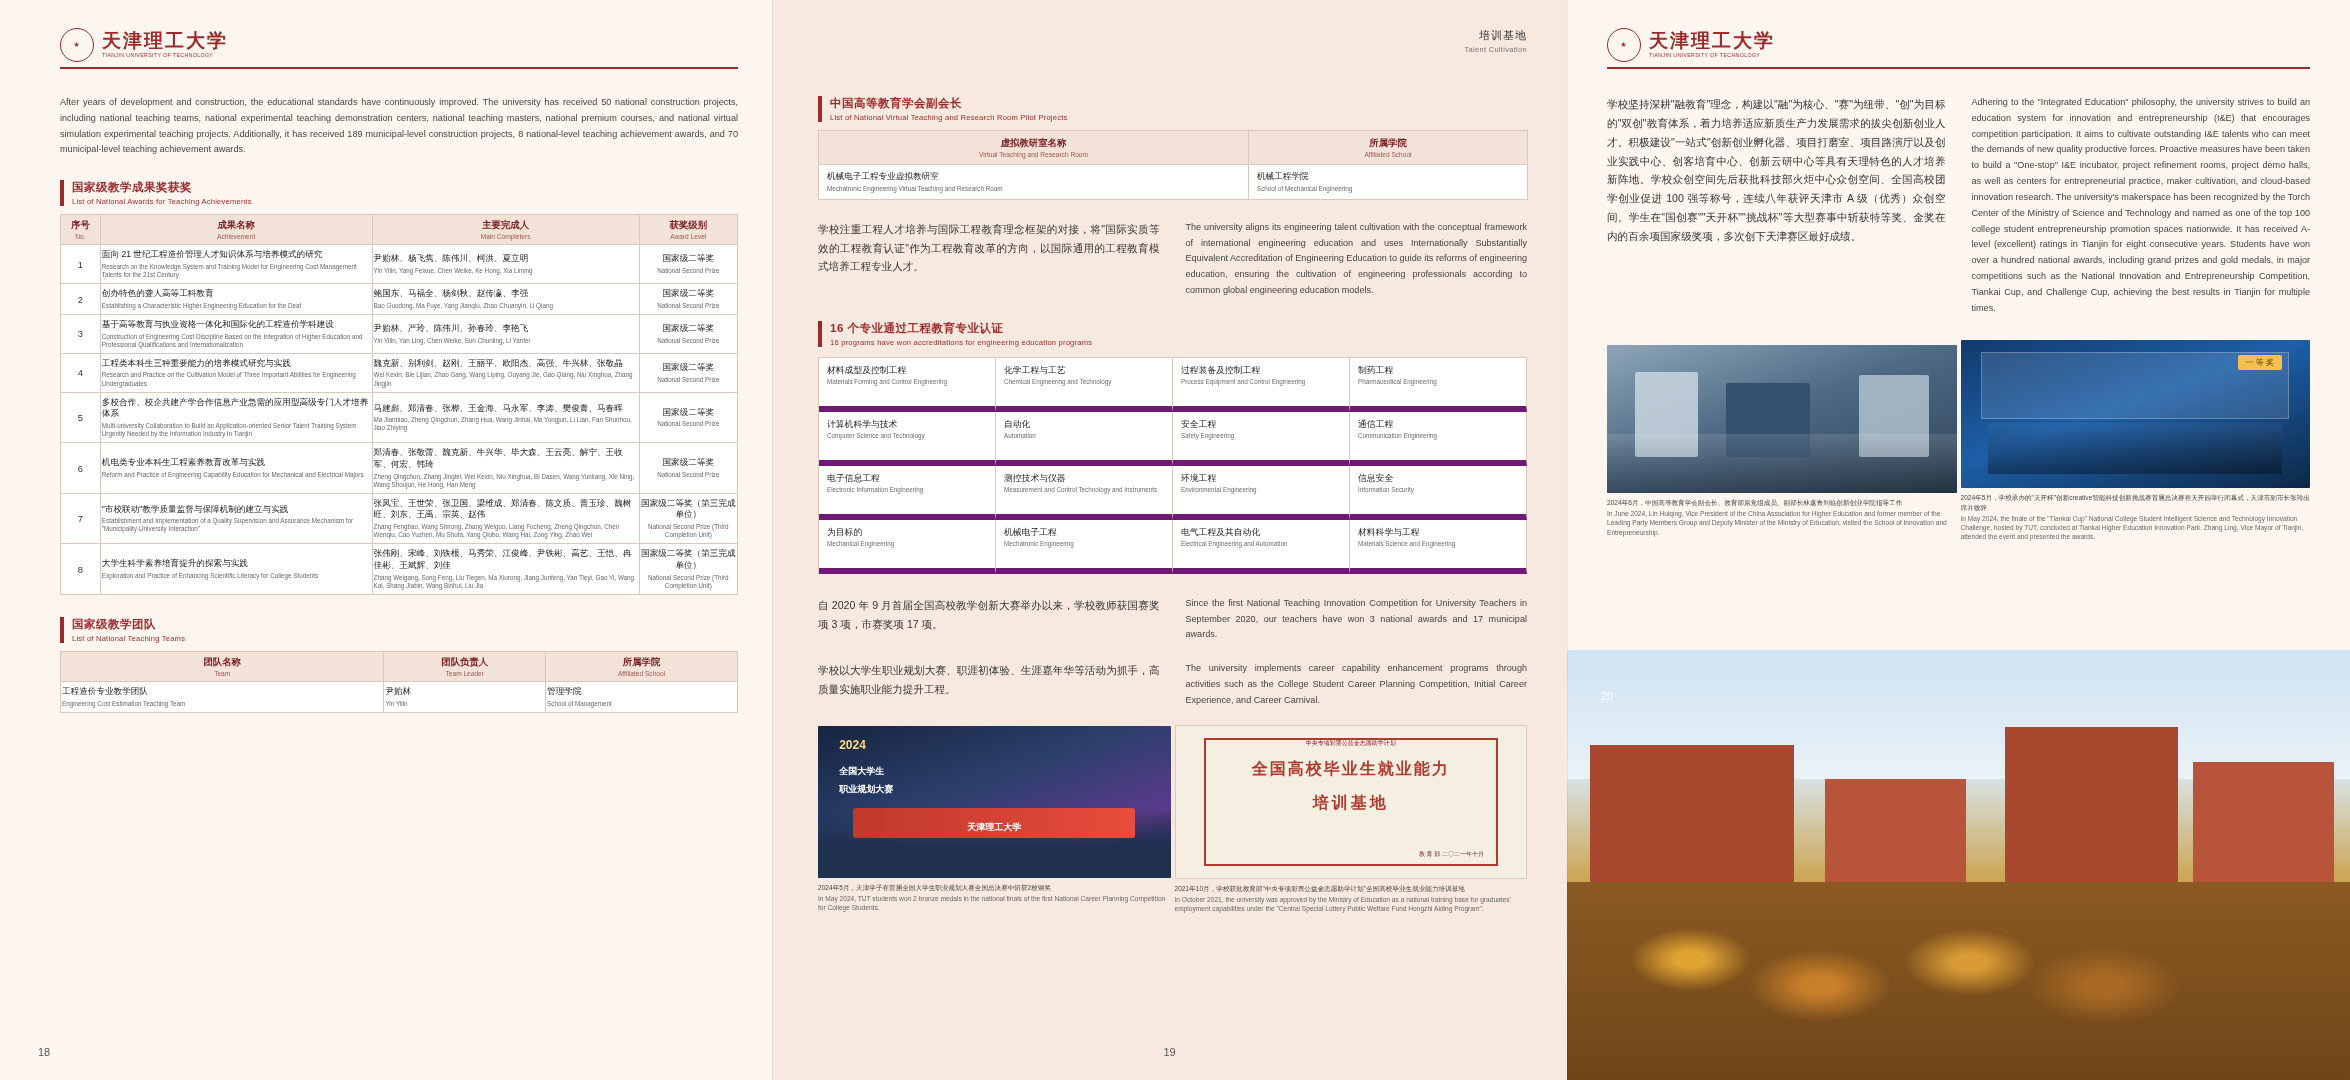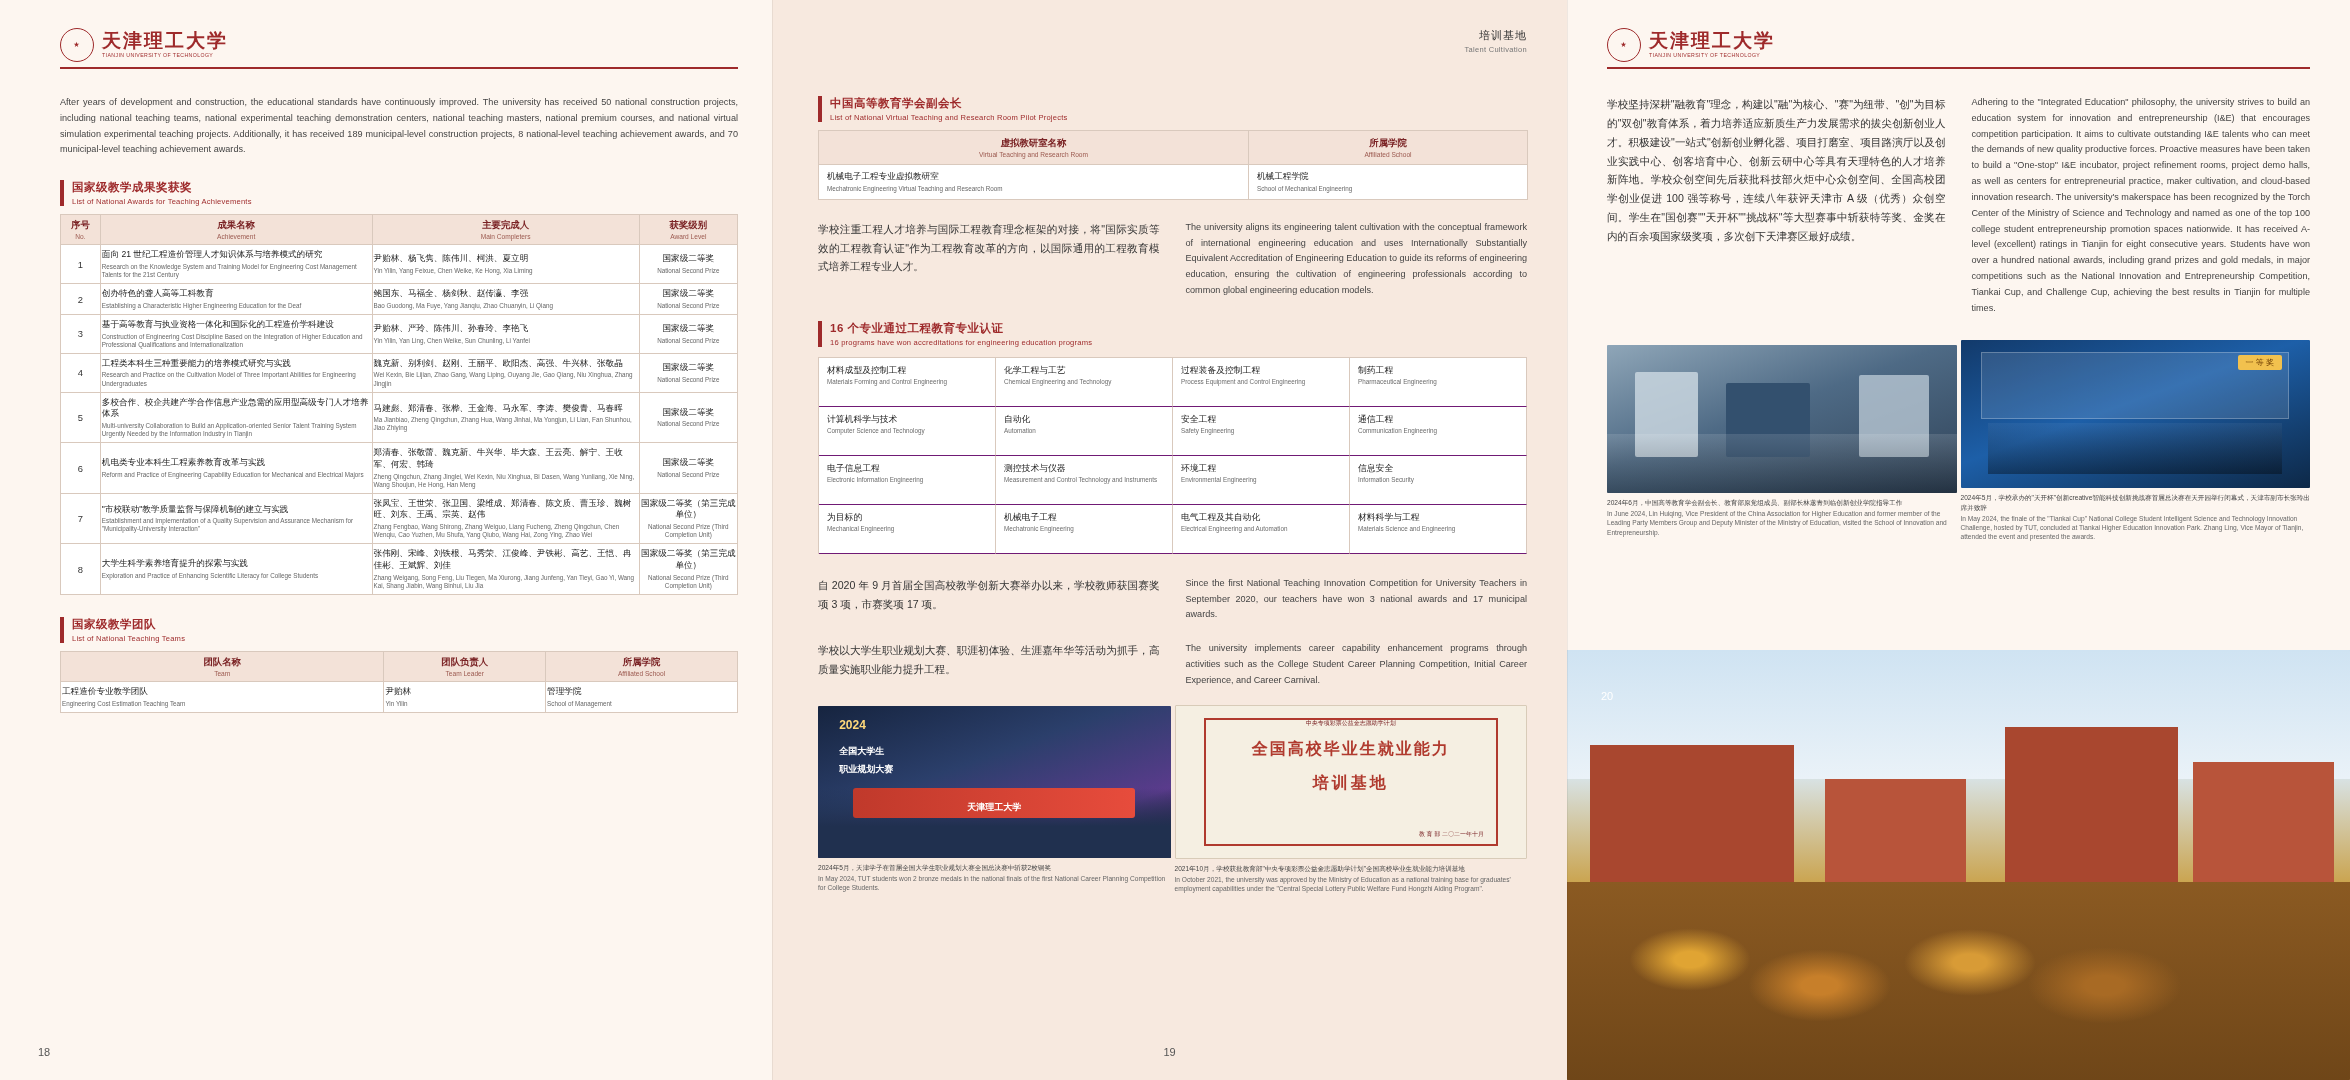--- a/index.html
+++ b/index.html
@@ -54,21 +54,21 @@
   .c-cn{font-size:8.6px;line-height:1.35;color:#222;display:block;}
   .c-en{font-size:6.3px;line-height:1.3;color:#666;display:block;margin-top:2px;}
   .center{text-align:center;margin-left:8px;}
   .idx{font-size:9.4px;color:#333;text-align:center;}
 
   
   .tbl2 td,.tbl2 th{padding:6px 8px;}
 
   
   .majors{display:grid;grid-template-columns:repeat(4,1fr);border:1px solid #d9c9bd;border-right:none;border-bottom:none;margin-top:10px;background:#fff;}
-  .major{border-right:1px solid #d9c9bd;border-bottom:1px solid #701a75;padding:7px 8px;min-height:34px;}
+  .major{border-right:1px solid #d9c9bd;border-bottom:6px solid #701a75;padding:7px 8px;min-height:34px;}
   .major .m-cn{font-size:8.8px;color:#222;line-height:1.3;display:block;}
   .major .m-en{font-size:6.3px;color:#6b6b6b;line-height:1.25;display:block;margin-top:2px;}
 
   
   .photo{position:relative;overflow:hidden;border-radius:1px;}
   .cap{font-size:6.6px;line-height:1.4;color:#444;margin-top:5px;}
   .cap .capen{color:#666;display:block;margin-top:2px;}
 
   .ph-row{display:flex;gap:4px;margin-top:16px;align-items:center;}
   .ph-row > div{flex:1;}

